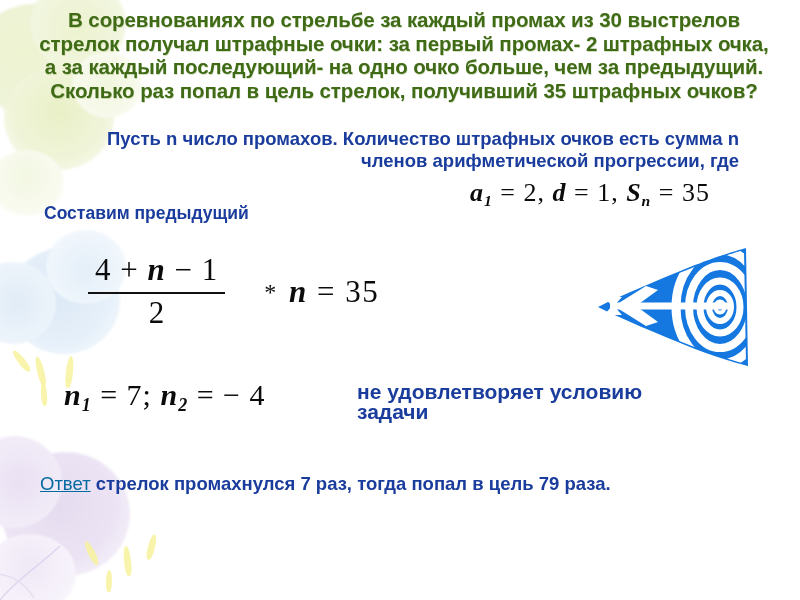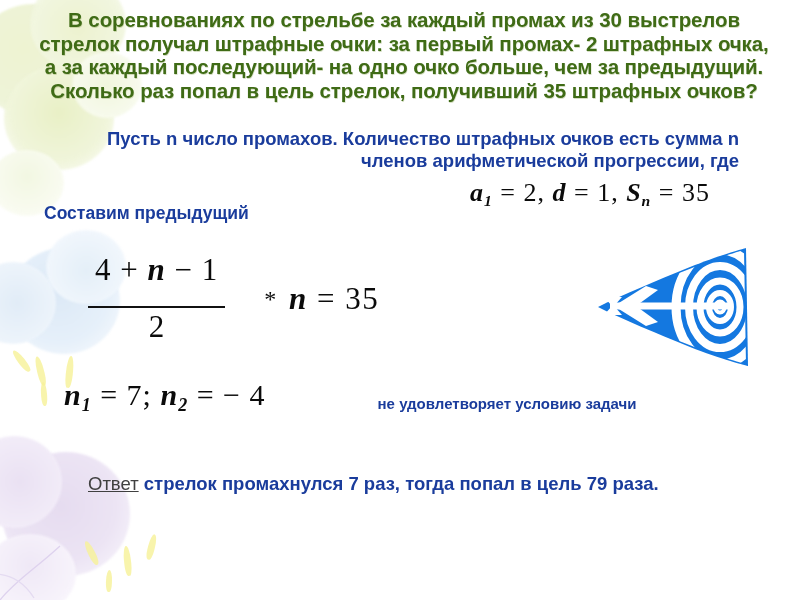--- a/index.html
+++ b/index.html
@@ -143,21 +143,21 @@
     align-items: center;
     white-space: nowrap;
   }
   #fraction-eq .frac {
     display: inline-flex;
     flex-direction: column;
     align-items: center;
     margin-right: 5px;
   }
   #fraction-eq .num {
-    padding: 0 7px 18px 7px;
+    padding: 0 7px 4px 7px;
     letter-spacing: 1px;
   }
   #fraction-eq .bar {
     width: 100%;
     height: 2px;
     background: #111111;
   }
   #fraction-eq .den {
     padding-top: 1px;
   }
@@ -178,40 +178,38 @@
     top: 378px;
     font-size: 30px;
     white-space: nowrap;
     letter-spacing: 1px;
   }
 
   
   #note {
     position: absolute;
     left: 357px;
-    top: 394px;
+    top: 382px;
     width: 300px;
-    text-align: center;
-    font-size: 15px;
+    font-size: 21px;
     line-height: 20px;
   }
 
   
   #answer {
     position: absolute;
     left: 40px;
     top: 473px;
     font-size: 18.5px;
     white-space: nowrap;
   }
   #answer .lead {
-    color: #404040;
+    color: #0369a1;
     text-decoration: underline;
     font-weight: normal;
-    margin-left: 48px;
   }
   #answer .body {
     color: #1a3c9c;
     font-weight: bold;
   }
 
   
   #target-logo {
     position: absolute;
     left: 596px;

